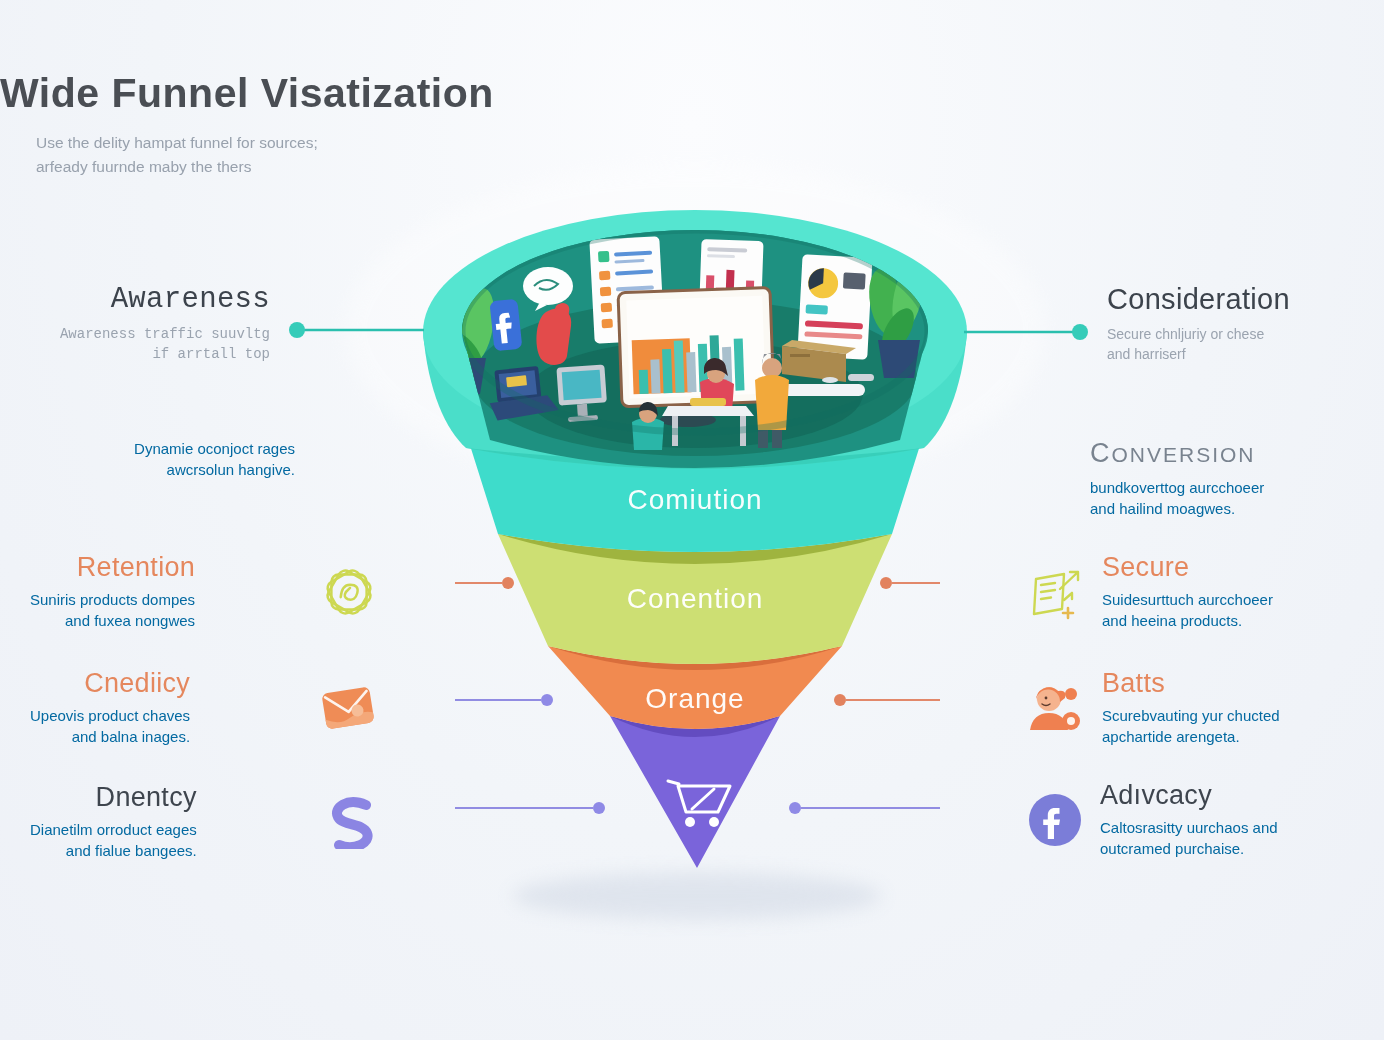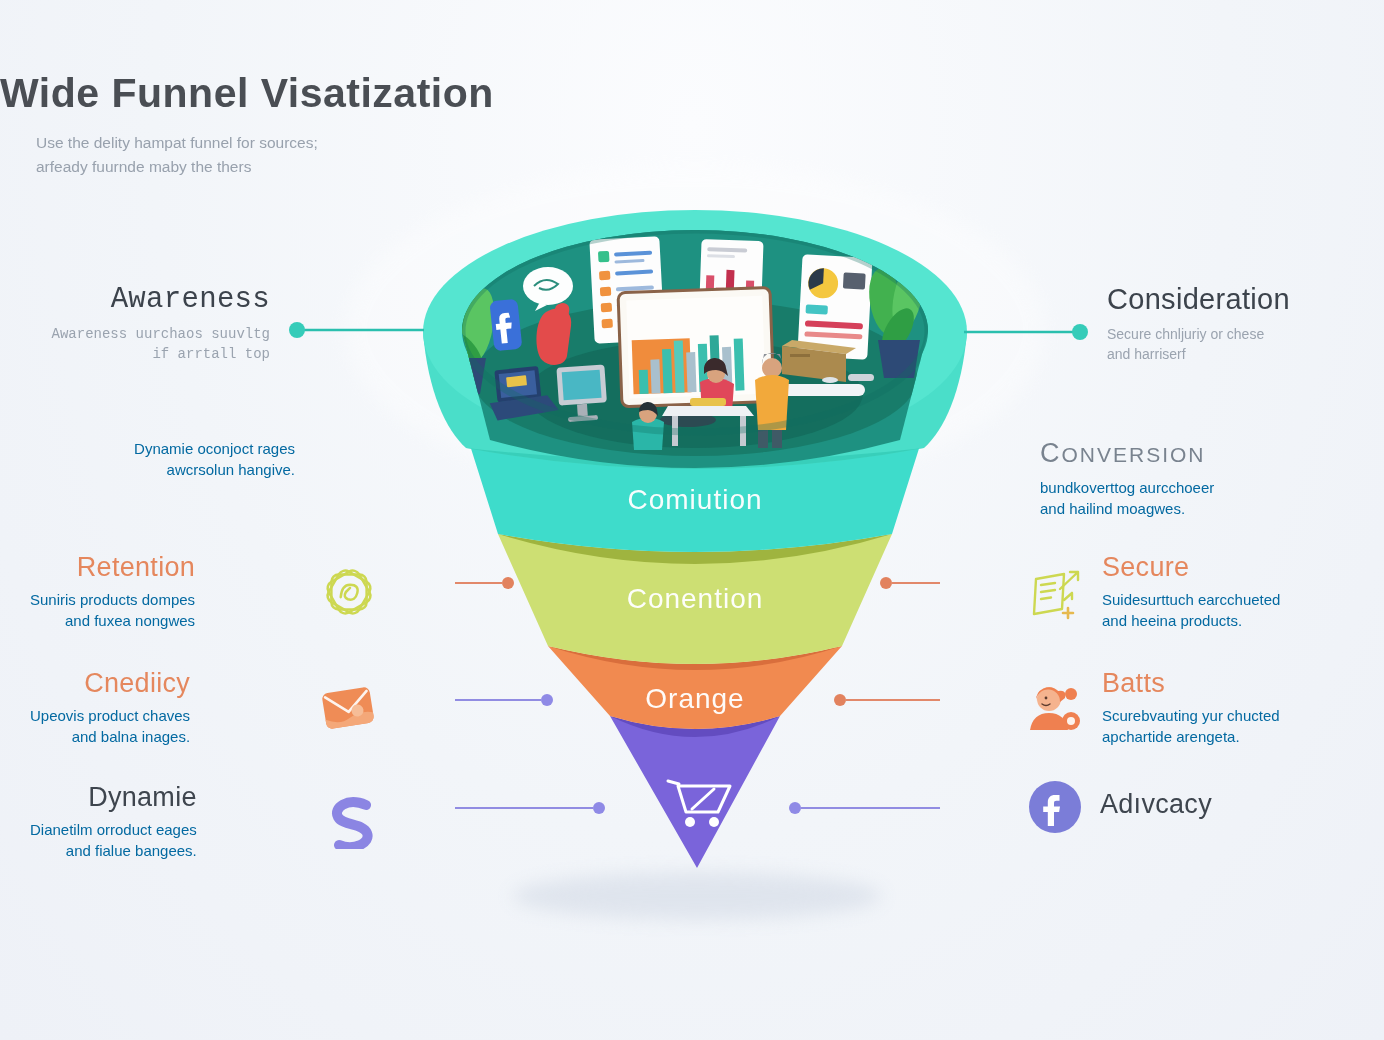--- a/index.html
+++ b/index.html
@@ -258,21 +258,21 @@
   </g>
   <g>
     <circle cx="795" cy="808" r="6" fill="#8f8ae6"></circle>
     <line x1="801" y1="808" x2="940" y2="808" stroke="#918ce2" stroke-width="2"></line>
   </g>
 </svg>
 
 <div class="side-block ta-r" style="left:30px;top:283px;width:240px;font-family:Liberation Mono, monospace;">
   <span class="big-title">Awareness</span>
   <p class="desc">
-    <span>Awareness uurchaos suuvltg</span><br>
+    <span>Awareness traffic suuvltg</span><br>
     <span>if arrtall top</span>
   </p>
 </div>
 
 <div class="side-block ta-r" style="left:30px;top:438px;width:265px;">
   <p class="desc-sm">
     <span>Dynamie oconjoct rages</span><br>
     <span>awcrsolun hangive.</span>
   </p>
 </div>
@@ -312,42 +312,42 @@
         <path d="M9,13 L30,31 L51,13" fill="none" stroke="#fdf4ee" stroke-width="2.6" stroke-linecap="round" stroke-linejoin="round"></path>
         <path d="M6,35 q14,8 24,2 q12,-6 24,-2 v4 a6,6 0 0 1 -6,6 h-36 a6,6 0 0 1 -6,-6 Z" fill="#f4a879"></path>
         <circle cx="39" cy="31" r="6" fill="#f6bd97"></circle>
       </g>
     </svg>
   </div>
 </div>
 
 <div class="side-block icon-row left" style="left:30px;top:782px;width:348px;">
   <div class="ta-r">
-    <span class="dark-title">Dynamie</span>
+    <span class="dark-title">Dnentcy</span>
     <p class="desc-sm">
       <span>Dianetilm orroduct eages</span><br>
       <span>and fialue bangees.</span>
     </p>
   </div>
   <div class="icon-box">
     <svg width="54" height="54" viewBox="0 0 54 54">
       <path d="M42,10 C23,2 9,13 14,22 c5,9 25,6 29,16 c4,10 -13,18 -28,12" fill="none" stroke="#8b85e3" stroke-width="10" stroke-linecap="round"></path>
     </svg>
   </div>
 </div>
 
 <div class="side-block ta-l" style="left:1107px;top:283px;width:250px;">
   <span class="big-title">Consideration</span>
   <p class="desc">
     <span>Secure chnljuriy or chese</span><br>
     <span>and harriserf</span>
   </p>
 </div>
 
-<div class="side-block ta-l" style="left:1040px;top:438px;width:260px;">
+<div class="side-block ta-l" style="left:1090px;top:438px;width:260px;">
   <span class="caps-title">Conversion</span>
   <p class="desc-sm">
     <span>bundkoverttog aurcchoeer</span><br>
     <span>and hailind moagwes.</span>
   </p>
 </div>
 
 <div class="side-block icon-row" style="left:1026px;top:552px;width:340px;">
   <div class="icon-box">
     <svg width="58" height="58" viewBox="0 0 58 58">
@@ -358,21 +358,21 @@
         <path d="M38,37 l8,-7 M46,30 v6"></path>
       </g>
       <g stroke="#e6b94e" stroke-width="2.6" stroke-linecap="round">
         <path d="M42,45 v10 M37,50 h10"></path>
       </g>
     </svg>
   </div>
   <div class="ta-l">
     <span class="accent-title">Secure</span>
     <p class="desc-sm">
-      <span>Suidesurttuch earcchueted</span><br>
+      <span>Suidesurttuch aurcchoeer</span><br>
       <span>and heeina products.</span>
     </p>
   </div>
 </div>
 
 <div class="side-block icon-row" style="left:1026px;top:668px;width:340px;">
   <div class="icon-box">
     <svg width="58" height="56" viewBox="0 0 58 56">
       <circle cx="45" cy="14" r="6" fill="#ef8050"></circle>
       <circle cx="23" cy="19" r="12" fill="#f5b38e"></circle>
@@ -395,14 +395,18 @@
 
 <div class="side-block icon-row" style="left:1028px;top:780px;width:340px;">
   <div class="icon-box">
     <svg width="54" height="54" viewBox="0 0 54 54">
       <circle cx="27" cy="27" r="26" fill="#7b7dd8"></circle>
       <path d="M31.5,15 h-4.5 c-4.5,0 -7.2,2.7 -7.2,7.2 v4.3 h-4.6 v5.6 h4.6 V46 h6.2 V32.1 h5.1 l.9,-5.6 h-6 v-3.3 c0,-1.6 .7,-2.4 2.4,-2.4 h3.1 Z" fill="#ffffff"></path>
     </svg>
   </div>
   <div class="ta-l">
     <span class="dark-title">Adıvcacy</span>
+    <p class="desc-sm">
+      <span>Caltosrasitty uurchaos and</span><br>
+      <span>outcramed purchaise.</span>
+    </p>
   </div>
 </div>
 
 </body></html>

